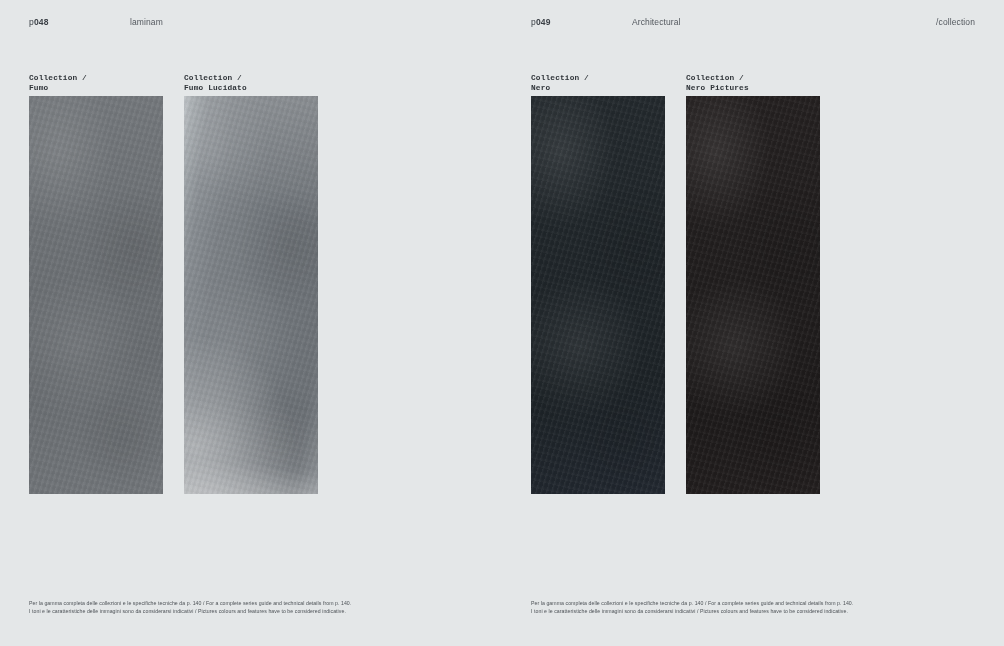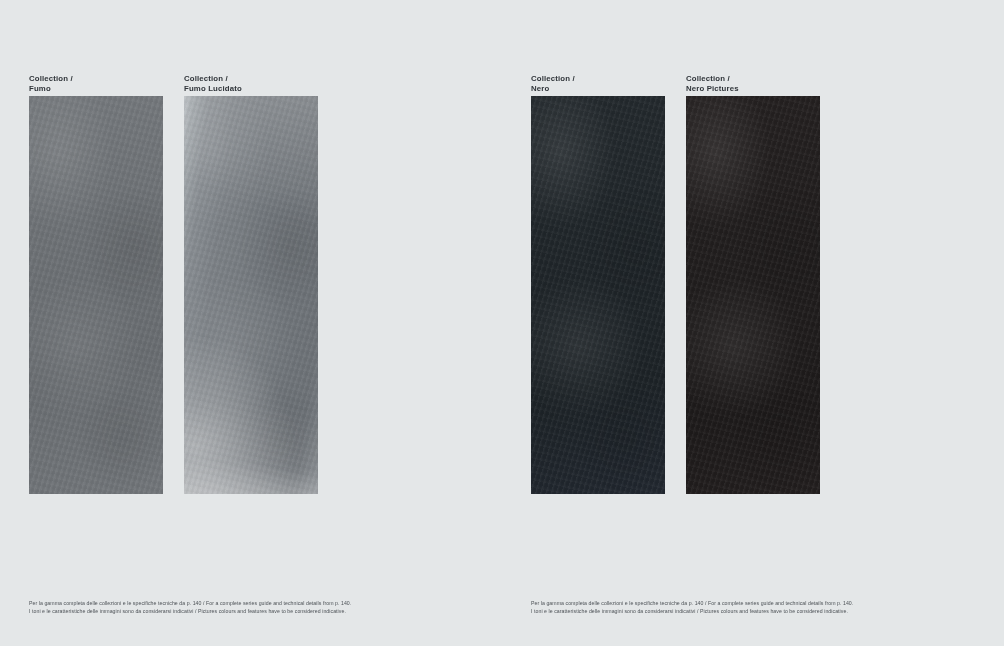--- a/index.html
+++ b/index.html
@@ -86,20 +86,21 @@
   .swatch-col.col-2 { left: 155px; }
 
   .swatch-caption {
     font-size: 7.8px;
     font-weight: 700;
     line-height: 9.6px;
     letter-spacing: 0.15px;
     color: #2f3439;
     margin-bottom: 0;
     height: 22px;
+    font-family: Liberation Mono, monospace;
   }
   .swatch-caption .cap-line { display: block; white-space: nowrap; }
 
   .swatch-tile {
     width: 134px;
     height: 398px;
     position: relative;
     overflow: hidden;
   }
 
@@ -173,20 +174,25 @@
   }
   .footnote .note-line { display: block; white-space: nowrap; }
 </style>
 </head>
 <body>
 
 <div class="spread">
 
   <div class="page page-left">
 
+    <div class="header">
+      <div class="header-folio"><span>p</span><span class="folio-num">048</span></div>
+      <div class="header-brand">laminam</div>
+      <div class="header-section"></div>
+    </div>
 
     <div class="swatch-row">
 
       <div class="swatch-col col-1">
         <div class="swatch-caption">
           <span class="cap-line">Collection /</span>
           <span class="cap-line">Fumo</span>
         </div>
         <div class="swatch-tile tile-fumo">
           <div class="cloud"></div>
@@ -210,20 +216,25 @@
 
     <div class="footnote">
       <span class="note-line">Per la gamma completa delle collezioni e le specifiche tecniche da p. 140 / For a complete series guide and technical details from p. 140.</span>
       <span class="note-line">I toni e le caratteristiche delle immagini sono da considerarsi indicativi / Pictures colours and features have to be considered indicative.</span>
     </div>
 
   </div>
 
   <div class="page page-right">
 
+    <div class="header">
+      <div class="header-folio"><span>p</span><span class="folio-num">049</span></div>
+      <div class="header-brand">Architectural</div>
+      <div class="header-section">/collection</div>
+    </div>
 
     <div class="swatch-row">
 
       <div class="swatch-col col-1">
         <div class="swatch-caption">
           <span class="cap-line">Collection /</span>
           <span class="cap-line">Nero</span>
         </div>
         <div class="swatch-tile tile-nero">
           <div class="cloud"></div>

